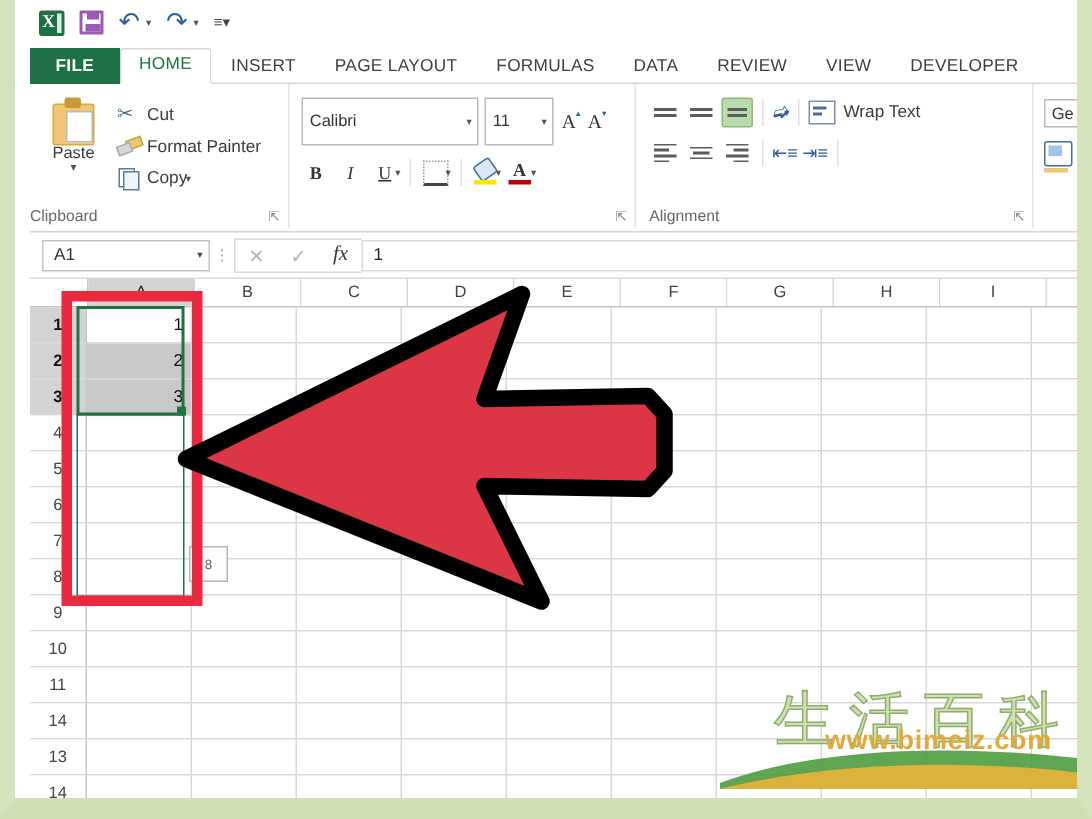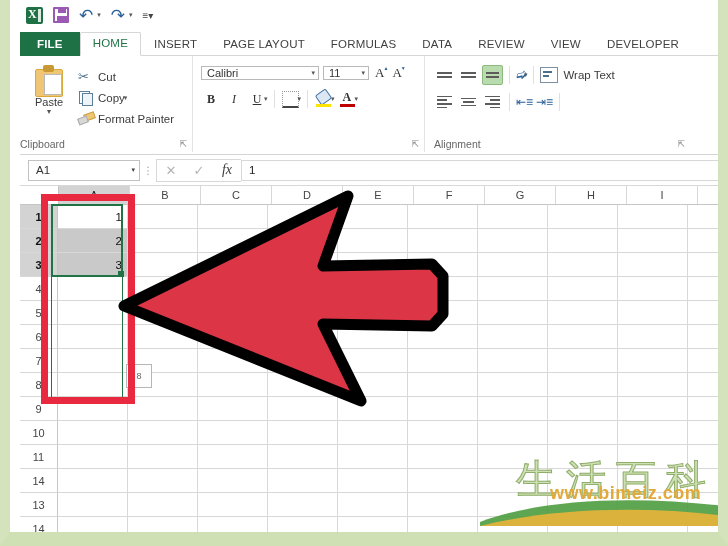--- a/index.html
+++ b/index.html
@@ -67,21 +67,21 @@
   .scissors{font-size:13px;color:#4a6f8a;line-height:15px;font-family:"DejaVu Sans",sans-serif;}
   .copy-ic{position:absolute;left:1px;top:1px;width:9px;height:11px;border:1.3px solid #5b7f99;background:#fff;}
   .copy-ic2{position:absolute;left:4px;top:3px;width:9px;height:11px;border:1.3px solid #5b7f99;background:#eef4f8;}
   .brush{position:absolute;left:0;top:2px;width:14px;height:11px;}
   .brush:before{content:"";position:absolute;left:6px;top:0;width:9px;height:5px;background:#f0c674;transform:rotate(-20deg);border:1px solid #c9a24a;}
   .brush:after{content:"";position:absolute;left:0px;top:4px;width:8px;height:5px;background:#d8d8d8;transform:rotate(-20deg);border:1px solid #a9a9a9;}
 
   
   .g-font{width:232px;padding-left:8px;}
   .f-row1{display:flex;align-items:center;gap:4px;padding-top:6px;}
-  .fbox{height:14px;border:1px solid #b9b9b9;background:#fff;display:flex;align-items:center;justify-content:space-between;padding:0 3px 0 5px;font-size:11px;color:#333;box-sizing:border-box;}
+  .fbox{height:32px;border:1px solid #b9b9b9;background:#fff;display:flex;align-items:center;justify-content:space-between;padding:0 3px 0 5px;font-size:11px;color:#333;box-sizing:border-box;}
   .fbox.name{width:118px;}
   .fbox.size{width:46px;}
   .fbox .cr{font-size:7px;color:#555;}
   .aup,.adn{font-size:13px;color:#333;font-family:"Liberation Serif",serif;position:relative;padding:0 2px;}
   .aup:after{content:"▲";font-size:5px;position:absolute;right:-2px;top:1px;color:#2a6099;}
   .adn:after{content:"▼";font-size:5px;position:absolute;right:-2px;top:1px;color:#2a6099;}
   .f-row2{display:flex;align-items:center;gap:3px;padding-top:8px;}
   .fbtn{width:20px;height:20px;display:flex;align-items:center;justify-content:center;font-size:12px;color:#333;}
   .fbtn.b{font-weight:bold;font-family:"Liberation Serif",serif;}
   .fbtn.i{font-style:italic;font-family:"Liberation Serif",serif;}
@@ -214,31 +214,31 @@
         <span class="paste-lbl">Paste</span>
         <span class="paste-car">▾</span>
       </div>
       <div class="clip-col">
         <div class="clip-row">
           <span class="mini-ic"><span class="scissors">✂</span></span>
           <span>Cut</span>
         </div>
         <div class="clip-row">
           <span class="mini-ic">
+                <span class="brush"></span>
+              </span>
+          <span>Format Painter</span>
+        </div>
+        <div class="clip-row">
+          <span class="mini-ic">
                 <span class="copy-ic"></span>
                 <span class="copy-ic2"></span>
               </span>
           <span>Copy</span>
           <span class="tiny-caret">▾</span>
-        </div>
-        <div class="clip-row">
-          <span class="mini-ic">
-                <span class="brush"></span>
-              </span>
-          <span>Format Painter</span>
         </div>
       </div>
       <div class="grp-title">Clipboard</div>
       <div class="grp-launch">⇱</div>
     </div>
 
     <div class="grp g-font">
       <div class="f-row1">
         <div class="fbox name">
           <span>Calibri</span>
@@ -323,20 +323,27 @@
             </span>
         <span class="sep"></span>
         <span class="indent">⇤≡</span>
         <span class="indent">⇥≡</span>
         <span class="sep"></span>
       </div>
       <div class="grp-title">Alignment</div>
       <div class="grp-launch">⇱</div>
     </div>
 
+    <div class="grp g-num">
+      <div class="numbox">
+        <span>Ge</span>
+      </div>
+      <div class="pct-ic"></div>
+      <div class="pct-bar"></div>
+    </div>
   </div>
 
   <div class="fbar">
     <div class="namebox">
       <span>A1</span>
       <span class="cr">▾</span>
     </div>
     <div class="dots">⋮</div>
     <div class="fb-btns">
       <span>✕</span>

